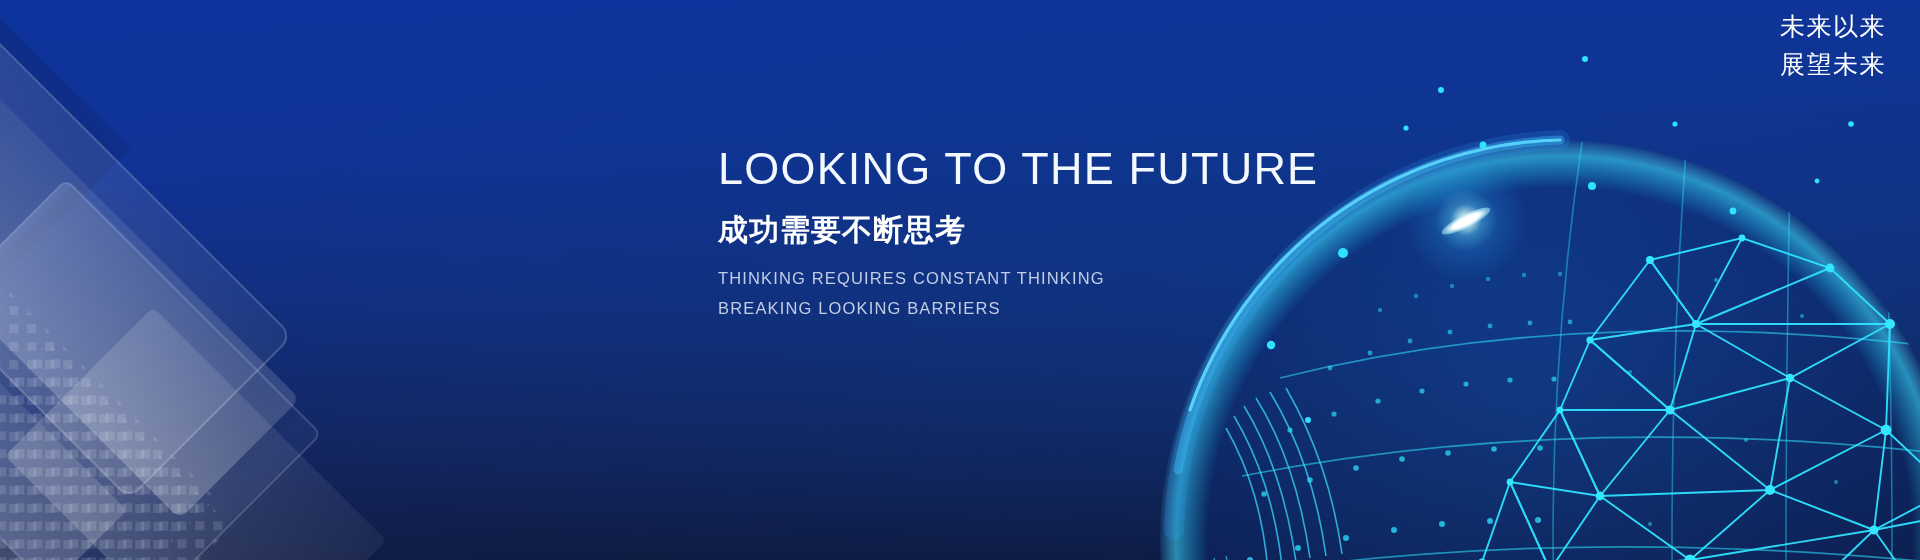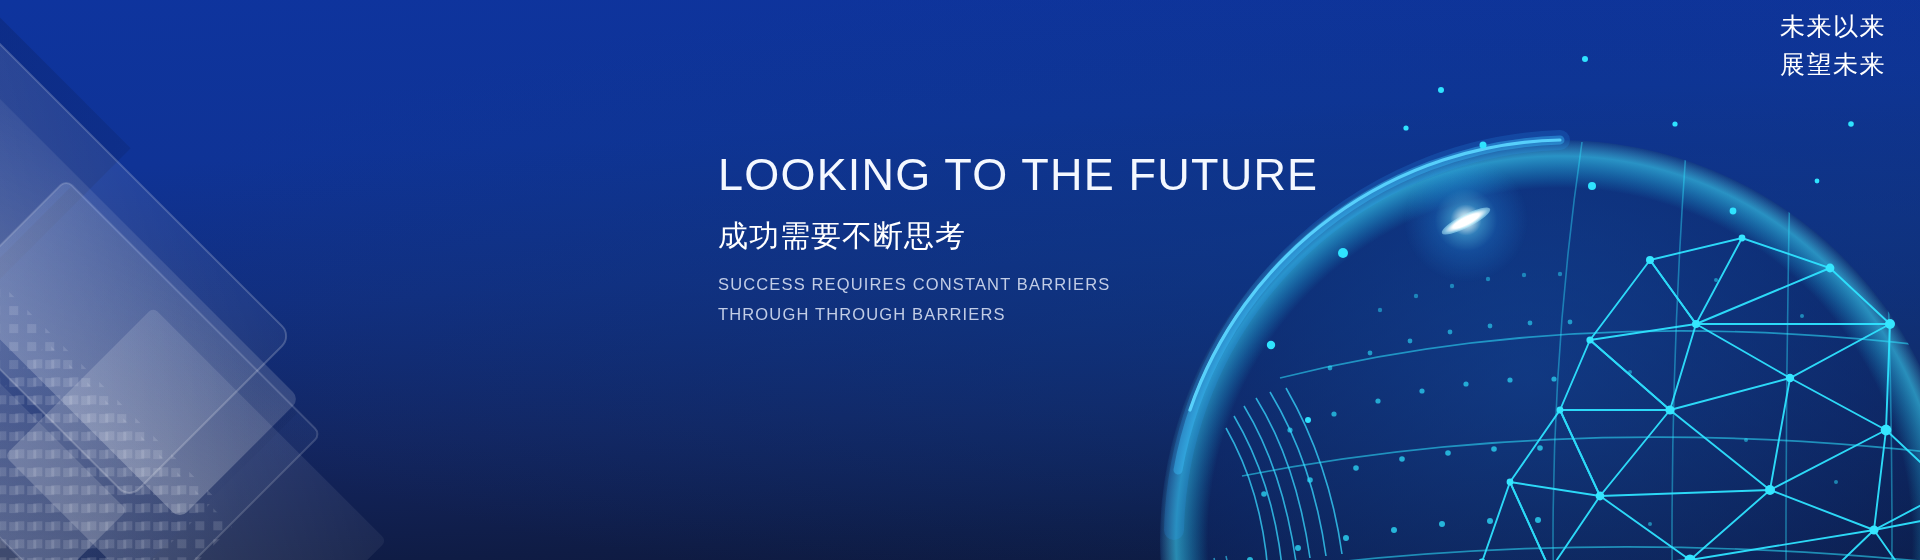--- a/index.html
+++ b/index.html
@@ -62,37 +62,37 @@
   .headline-cn{
     font-size:82px;
     line-height:1.0;
     font-weight:700;
     color:#ffffff;
     letter-spacing:4px;
     margin:0;
     text-shadow:0 2px 14px rgba(0,20,70,0.35);
   }
   .headline-en{
-    margin:24px 0 0 0;
+    margin:18px 0 0 0;
     font-size:45px;
     line-height:1.0;
     font-weight:300;
     color:#f4f8ff;
     letter-spacing:1.2px;
     white-space:nowrap;
   }
   .sub-cn{
     margin:18px 0 0 0;
     font-size:30px;
     line-height:1.38;
     font-weight:400;
     color:#ffffff;
     letter-spacing:1px;
   }
-  .sub-cn div{ white-space:nowrap; }
+  .sub-cn div{ white-space:nowrap;font-weight:bold; }
   .sub-en{
     margin:14px 0 0 0;
     font-size:16.5px;
     line-height:1.78;
     font-weight:300;
     color:#c2cde6;
     letter-spacing:1.15px;
   }
   .sub-en div{ white-space:nowrap; }
 
@@ -494,22 +494,22 @@
 
   <div class="copy">
 
     <div class="headline-en">LOOKING TO THE FUTURE</div>
 
     <div class="sub-cn">
       <div>成功需要不断思考</div>
     </div>
 
     <div class="sub-en">
-      <div>SUCCESS REQUIRES CONSTANT BARRIERS</div>
-      <div>THROUGH THROUGH BARRIERS</div>
+      <div>THINKING REQUIRES CONSTANT THINKING</div>
+      <div>BREAKING LOOKING BARRIERS</div>
     </div>
   </div>
 
   <div class="corner-tag">
     <div>未来以来</div>
     <div>展望未来</div>
   </div>
 
 </div>
 

